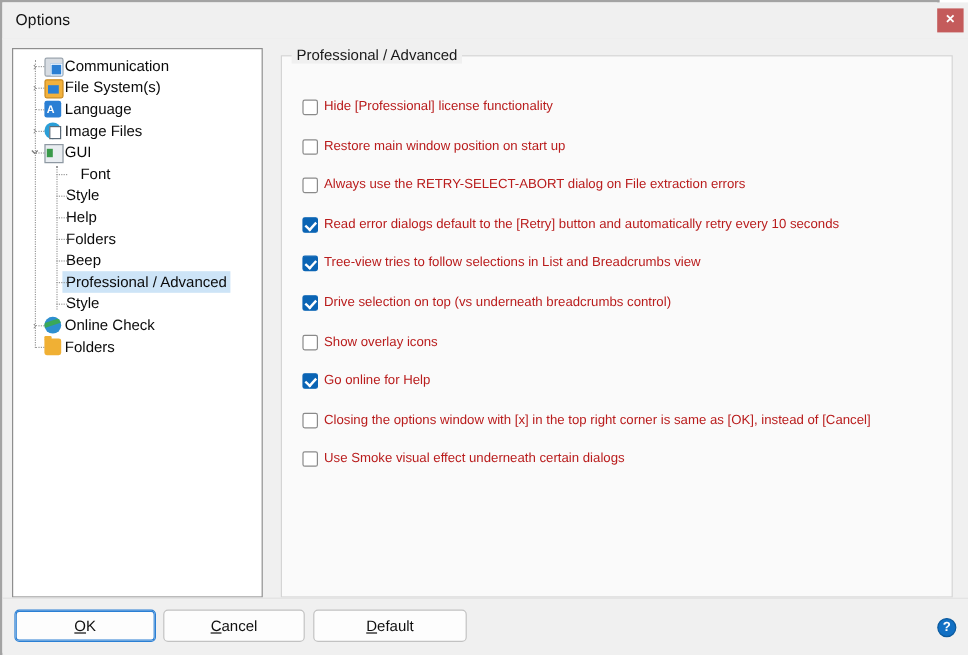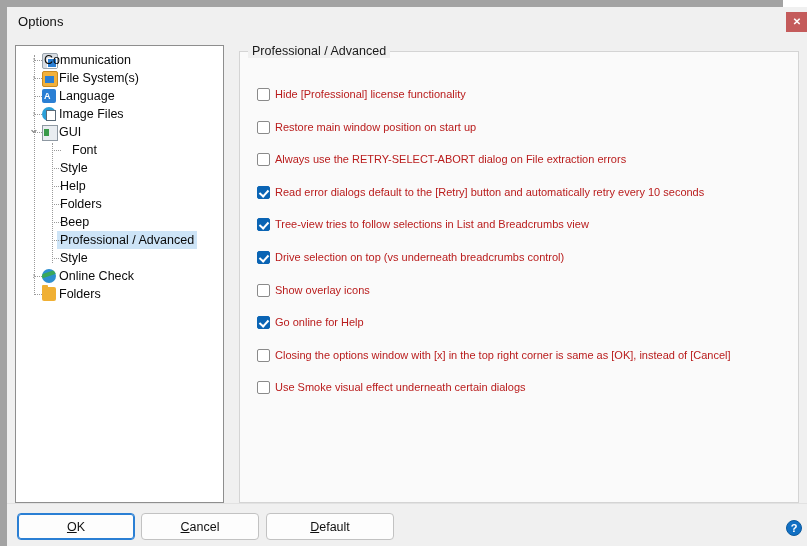--- a/index.html
+++ b/index.html
@@ -16,21 +16,21 @@
     overflow: hidden;
     -webkit-font-smoothing: antialiased;
   }
 
   .window {
     position: relative;
     width: 783px;
     height: 546px;
     background: #f0f0f0;
     box-sizing: border-box;
-    border: 7px solid #a3a3a3;
+    border: 2px solid #a3a3a3;
   }
 
   
   .titlebar {
     position: absolute;
     left: 0; top: 0;
     width: 807px;
     height: 30px;
     background: #f0f0f0;
     border-bottom: 1px solid #e6e6e6;
@@ -277,21 +277,21 @@
     <button class="close-btn">✕</button>
   </div>
 
   <div class="content">
 
     <div class="treepanel">
       <div class="tree" id="tree">
           <div class="tnode">
             <span class="expander" style="left: 10px;">›</span>
             <span class="tico ico-comm" style="left: 26px;"></span>
-            <span class="tlabel" style="left: 28px; text-align: center;">Communication</span>
+            <span class="tlabel" style="left: 43px; text-align: center;">Communication</span>
           </div>
           <div class="tnode">
             <span class="expander" style="left: 10px;">›</span>
             <span class="tico ico-fs" style="left: 26px;"></span>
             <span class="tlabel" style="left: 43px;">File System(s)</span>
           </div>
           <div class="tnode">
             <span class="tico ico-lang" style="left: 26px;"></span>
             <span class="tlabel" style="left: 43px;">Language</span>
           </div>

